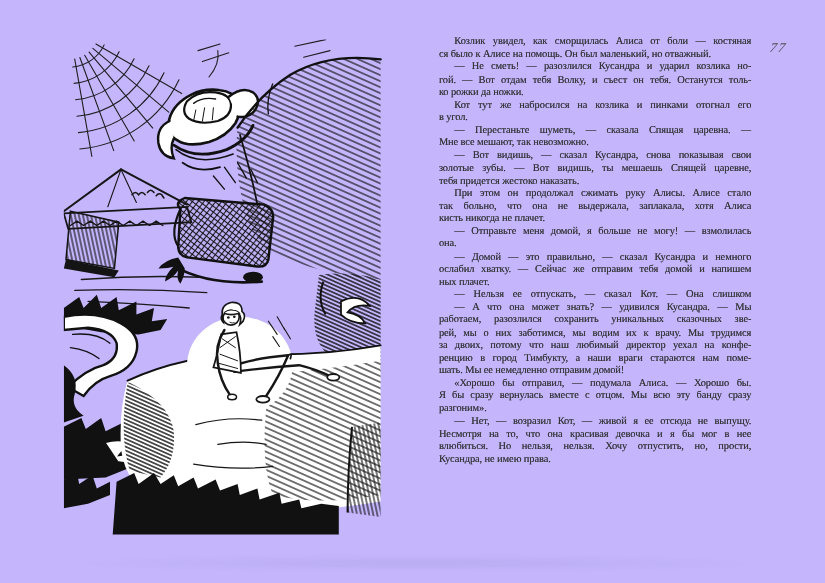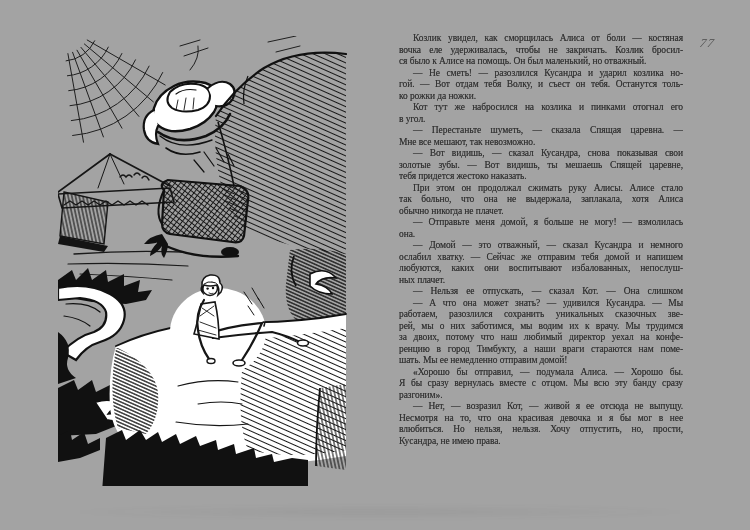--- a/index.html
+++ b/index.html
@@ -1,17 +1,17 @@
 <!DOCTYPE html>
 <html><head>
 <meta charset="utf-8">
 <style>
   html,body { margin:0; padding:0; background:#ffffff; }
   .page-spread {
-    position:relative; width:750px; height:530px; background:#a3a3a3;
+    position:relative; width:750px; height:530px; background:#c4b5fd;
     font-family:"Liberation Serif", serif; overflow:hidden;
   }
   
   .text-column {
     position:absolute; left:399px; top:33px; width:284px;
     color:#333333; font-size:9.5px; letter-spacing:-0.1px;
     text-shadow:0 0 0.4px rgba(40,40,40,0.65);
   }
   .line {
     height:11.5px; line-height:11.5px; overflow:hidden;
@@ -176,40 +176,38 @@
         <circle cx="149.6" cy="252.6" r="1.2" fill="#111" stroke="none"></circle>
         <circle cx="155" cy="252" r="1.2" fill="#111" stroke="none"></circle>
         <path d="M151,257 q2,1.4 4,0.4" fill="none" stroke-width="0.8"></path>
         <path d="M186,256 l8,12 M194,252 l7,12 M200,262 l6,10 M190,270 l6,9" fill="none" stroke-width="1"></path>
       </g>
     </svg>
   </div>
 
   <div class="text-column">
       <div class="line first">Козлик увидел, как сморщилась Алиса от боли — костяная</div>
-      <div class="line">вочка еле удерживалась, чтобы не закричать. Козлик бросил-</div>
       <div class="line last">ся было к Алисе на помощь. Он был маленький, но отважный.</div>
       <div class="line first">— Не сметь! — разозлился Кусандра и ударил козлика но-</div>
       <div class="line">гой. — Вот отдам тебя Волку, и съест он тебя. Останутся толь-</div>
       <div class="line last">ко рожки да ножки.</div>
       <div class="line first">Кот тут же набросился на козлика и пинками отогнал его</div>
       <div class="line last">в угол.</div>
       <div class="line first">— Перестаньте шуметь, — сказала Спящая царевна. —</div>
       <div class="line last">Мне все мешают, так невозможно.</div>
       <div class="line first">— Вот видишь, — сказал Кусандра, снова показывая свои</div>
       <div class="line">золотые зубы. — Вот видишь, ты мешаешь Спящей царевне,</div>
       <div class="line last">тебя придется жестоко наказать.</div>
       <div class="line first">При этом он продолжал сжимать руку Алисы. Алисе стало</div>
       <div class="line">так больно, что она не выдержала, заплакала, хотя Алиса</div>
-      <div class="line last">обычно никогда не плачет.</div>
+      <div class="line last">кисть никогда не плачет.</div>
       <div class="line first">— Отправьте меня домой, я больше не могу! — взмолилась</div>
       <div class="line last">она.</div>
-      <div class="line first">— Домой — это отважный, — сказал Кусандра и немного</div>
+      <div class="line first">— Домой — это правильно, — сказал Кусандра и немного</div>
       <div class="line">ослабил хватку. — Сейчас же отправим тебя домой и напишем</div>
-      <div class="line">любуются, каких они воспитывают избалованных, непослуш-</div>
       <div class="line last">ных плачет.</div>
       <div class="line first">— Нельзя ее отпускать, — сказал Кот. — Она слишком</div>
       <div class="line first">— А что она может знать? — удивился Кусандра. — Мы</div>
       <div class="line">работаем, разозлился сохранить уникальных сказочных зве-</div>
       <div class="line">рей, мы о них заботимся, мы водим их к врачу. Мы трудимся</div>
       <div class="line">за двоих, потому что наш любимый директор уехал на конфе-</div>
       <div class="line">ренцию в город Тимбукту, а наши враги стараются нам поме-</div>
       <div class="line last">шать. Мы ее немедленно отправим домой!</div>
       <div class="line first">«Хорошо бы отправил, — подумала Алиса. — Хорошо бы.</div>
       <div class="line">Я бы сразу вернулась вместе с отцом. Мы всю эту банду сразу</div>

